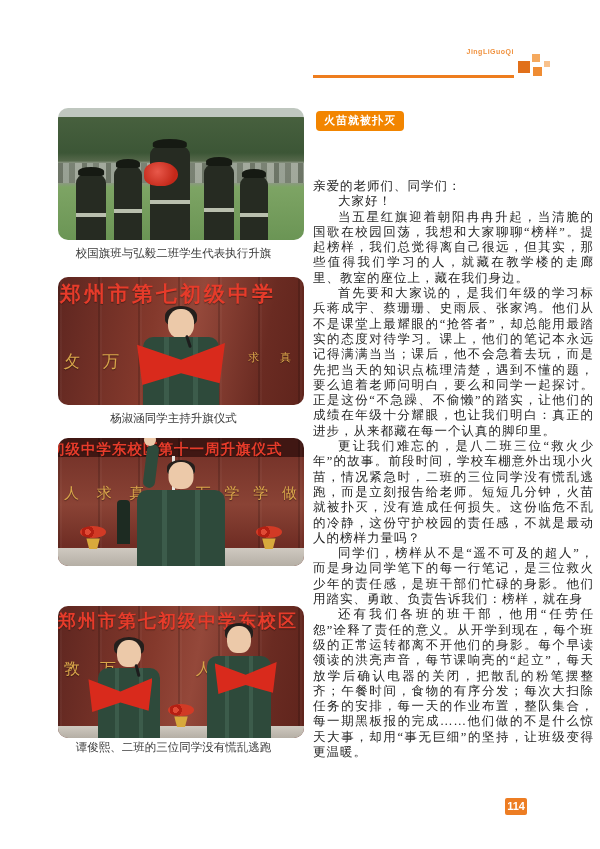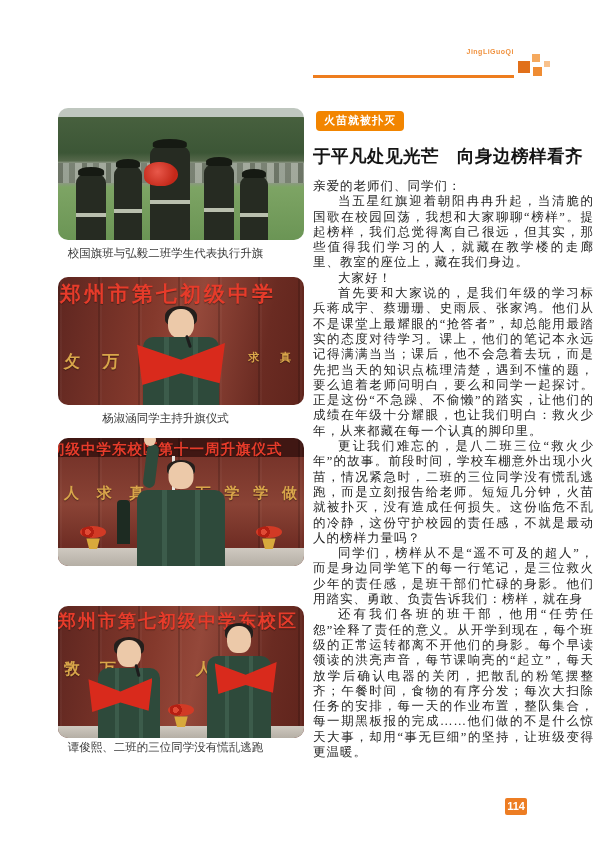--- a/index.html
+++ b/index.html
@@ -17,21 +17,21 @@
   .header-pinyin { font-family:"Liberation Sans", sans-serif; font-size:7px; font-weight:bold; color:#f0923f; margin-left:3px; margin-bottom:3px; letter-spacing:0.5px; }
   .header-deco { position:absolute; left:517px; top:52px; width:34px; height:28px; }
   .header-deco span { position:absolute; display:block; }
   .sq1 { left:1px;  top:9px;  width:12px; height:12px; background:#e1701a; }
   .sq2 { left:15px; top:2px;  width:8px;  height:8px;  background:#f5a95e; }
   .sq3 { left:16px; top:15px; width:9px;  height:9px;  background:#ef8c33; }
   .sq4 { left:27px; top:9px;  width:6px;  height:6px;  background:#f8c18c; }
 
   
   .photo { position:absolute; left:58px; width:246px; border-radius:10px; overflow:hidden; }
-  .caption { position:absolute; left:44px; width:243px; text-align:center;
+  .caption { position:absolute; left:52px; width:243px; text-align:center;
              font-family:"Liberation Sans", sans-serif; font-size:11.5px; color:#3b3b3b; }
 
   
   .photo1 { top:108px; height:132px;
     background:linear-gradient(180deg,#bfc7bf 0%,#bfc7bf 7%,#47603e 7%,#3c5636 34%,#55684a 40%,#97a090 42%,#8e9787 56%,#7da464 60%,#6b9555 100%); }
   .p1-crowd { position:absolute; left:0; right:0; top:42%; height:15%;
     background:repeating-linear-gradient(90deg,#646c5e 0 5px,#9aa296 5px 11px,#737b6d 11px 17px,#a6aca0 17px 24px); opacity:.8; }
   .fig { position:absolute; bottom:-4px; background:#262b22; border-radius:9px 9px 0 0; }
   .fig .cap { position:absolute; top:-7px; left:50%; transform:translateX(-50%);
     width:86%; height:9px; background:#161a13; border-radius:50% 50% 20% 20%; }
@@ -43,21 +43,21 @@
   .fig5 { left:182px; width:28px; height:68px; }
   .p1-flag { position:absolute; top:16px; left:-6px; width:34px; height:24px;
     background:radial-gradient(circle at 40% 40%, #e8584a 0%, #c32819 70%); border-radius:45% 55% 50% 40%; }
 
   
   .wall { background:linear-gradient(100deg,#5e2620 0%,#84392c 38%,#94483a 55%,#6a2b22 82%,#5f241c 100%); }
   .panels { position:absolute; inset:0;
     background:repeating-linear-gradient(90deg, rgba(0,0,0,0.16) 0 2px, rgba(255,255,255,0.03) 2px 4px, transparent 4px 40px); }
   .ph-banner { position:absolute; color:#e63b2a; font-weight:bold; white-space:nowrap;
     font-family:"Liberation Sans", sans-serif; text-shadow:0 1px 1px rgba(0,0,0,.35); }
-  .gold { position:absolute; color:#d9a64a; font-weight:bold; white-space:nowrap;
+  .gold { position:absolute; color:#d9a64a; font-weight:normal; white-space:nowrap;
     text-shadow:0 1px 1px rgba(0,0,0,.4); }
   .head { position:absolute; left:50%; transform:translateX(-50%); background:#ecc9a9; border-radius:46% 46% 42% 42%; }
   .hair { position:absolute; left:50%; transform:translateX(-50%); background:#241f1c; border-radius:50% 50% 30% 30%; }
   .jacket { position:absolute; left:50%; transform:translateX(-50%); bottom:0;
     background:linear-gradient(90deg,#2e4a3b 0 28%,#3c5c4b 28% 34%,#2e4a3b 34% 66%,#3c5c4b 66% 72%,#2e4a3b 72% 100%);
     border-radius:10px 10px 0 0; }
   .folder { position:absolute; background:#d92a1c;
     clip-path:polygon(0 4%, 50% 40%, 100% 0, 94% 96%, 50% 72%, 6% 100%); }
   .mic { position:absolute; width:3px; height:13px; background:#1d1d1d; border-radius:2px; }
   .ground { position:absolute; left:0; right:0; bottom:0; background:linear-gradient(#cfc9c0,#b5afa5); }
@@ -233,26 +233,25 @@
     <div class="p4-boy">
       <div class="hair"></div>
       <div class="head"></div>
       <div class="jacket"></div>
       <div class="folder p4-bfolder"></div>
     </div>
   </div>
   <div class="caption" style="top:740px;">谭俊熙、二班的三位同学没有慌乱逃跑</div>
 
   <div class="badge">火苗就被扑灭</div>
-  <div class="article-title">于平凡处见光芒　向身边榜样看齐</div>
   <div class="article-body">
     <p class="no-indent">亲爱的老师们、同学们：</p>
+    <p>大家好！</p>
     <p>当五星红旗迎着朝阳冉冉升起，当清脆的国歌在校园回荡，我想和大家聊聊“榜样”。提起榜样，我们总觉得离自己很远，但其实，那些值得我们学习的人，就藏在教学楼的走廊里、教室的座位上，藏在我们身边。</p>
-    <p>大家好！</p>
-    <p>首先要和大家说的，是我们年级的学习标兵蒋成宇、蔡珊珊、史雨辰、张家鸿。他们从不是课堂上最耀眼的“抢答者”，却总能用最踏实的态度对待学习。课上，他们的笔记本永远记得满满当当；课后，他不会急着去玩，而是先把当天的知识点梳理清楚，遇到不懂的题，要么追着老师问明白，要么和同学一起探讨。正是这份“不急躁、不偷懒”的踏实，让他们的成绩在年级十分耀眼，也让我们明白：救火少年，从来都藏在每一个认真的脚印里。</p>
+    <p>首先要和大家说的，是我们年级的学习标兵蒋成宇、蔡珊珊、史雨辰、张家鸿。他们从不是课堂上最耀眼的“抢答者”，却总能用最踏实的态度对待学习。课上，他们的笔记本永远记得满满当当；课后，他不会急着去玩，而是先把当天的知识点梳理清楚，遇到不懂的题，要么追着老师问明白，要么和同学一起探讨。正是这份“不急躁、不偷懒”的踏实，让他们的成绩在年级十分耀眼，也让我们明白：真正的进步，从来都藏在每一个认真的脚印里。</p>
     <p>更让我们难忘的，是八二班三位“救火少年”的故事。前段时间，学校车棚意外出现小火苗，情况紧急时，二班的三位同学没有慌乱逃跑，而是立刻报告给老师。短短几分钟，火苗就被扑灭，没有造成任何损失。这份临危不乱的冷静，这份守护校园的责任感，不就是最动人的榜样力量吗？</p>
     <p>同学们，榜样从不是“遥不可及的超人”，而是身边同学笔下的每一行笔记，是三位救火少年的责任感，是班干部们忙碌的身影。他们用踏实、勇敢、负责告诉我们：榜样，就在身</p>
     <p>还有我们各班的班干部，他用“任劳任怨”诠释了责任的意义。从开学到现在，每个班级的正常运转都离不开他们的身影。每个早读领读的洪亮声音，每节课响亮的“起立”，每天放学后确认电器的关闭，把散乱的粉笔摆整齐；午餐时间，食物的有序分发；每次大扫除任务的安排，每一天的作业布置，整队集合，每一期黑板报的完成……他们做的不是什么惊天大事，却用“事无巨细”的坚持，让班级变得更温暖。</p>
   </div>
 
   <div class="page-num">114</div>
 
 </div>
 
 </body></html>

